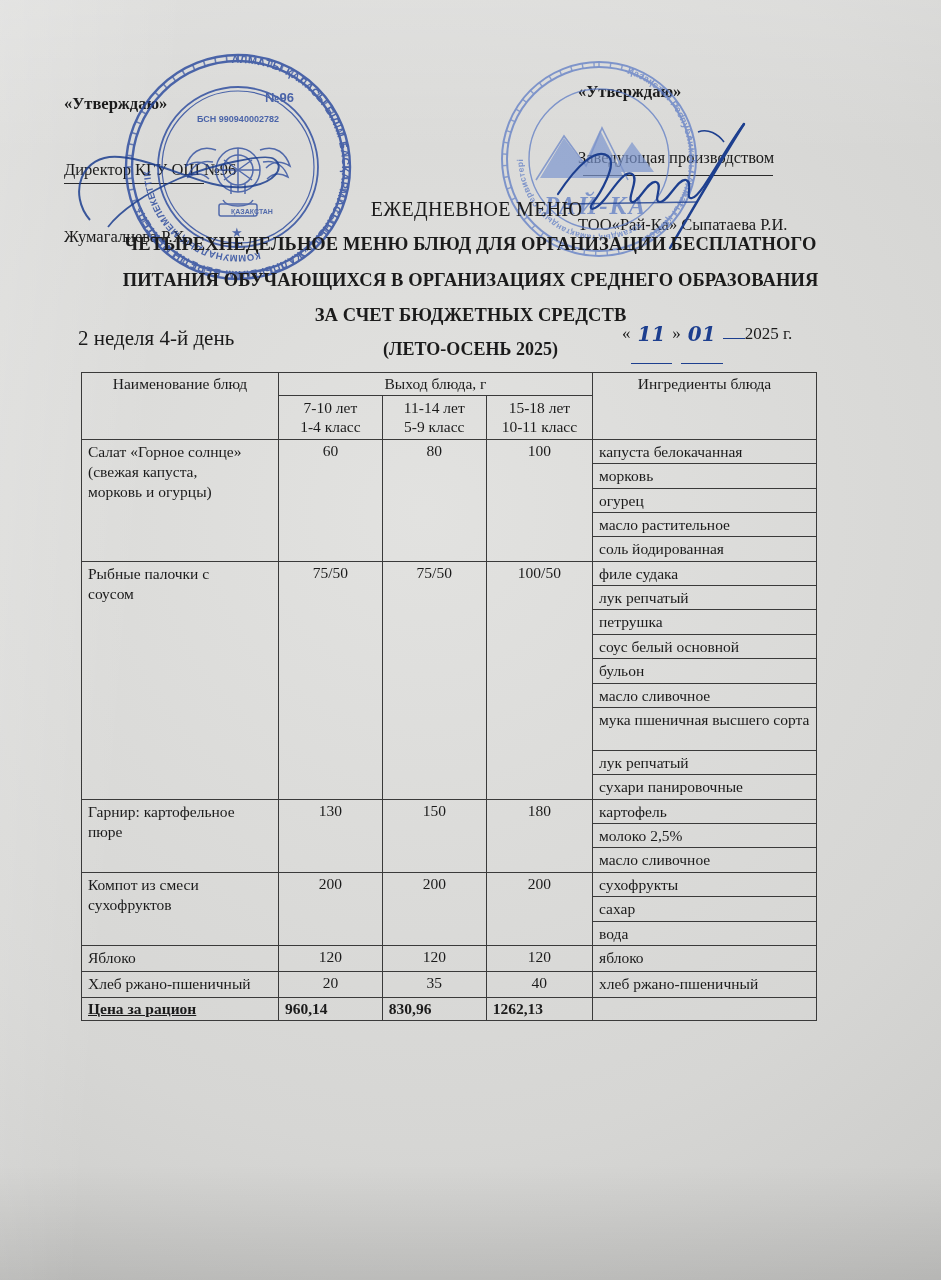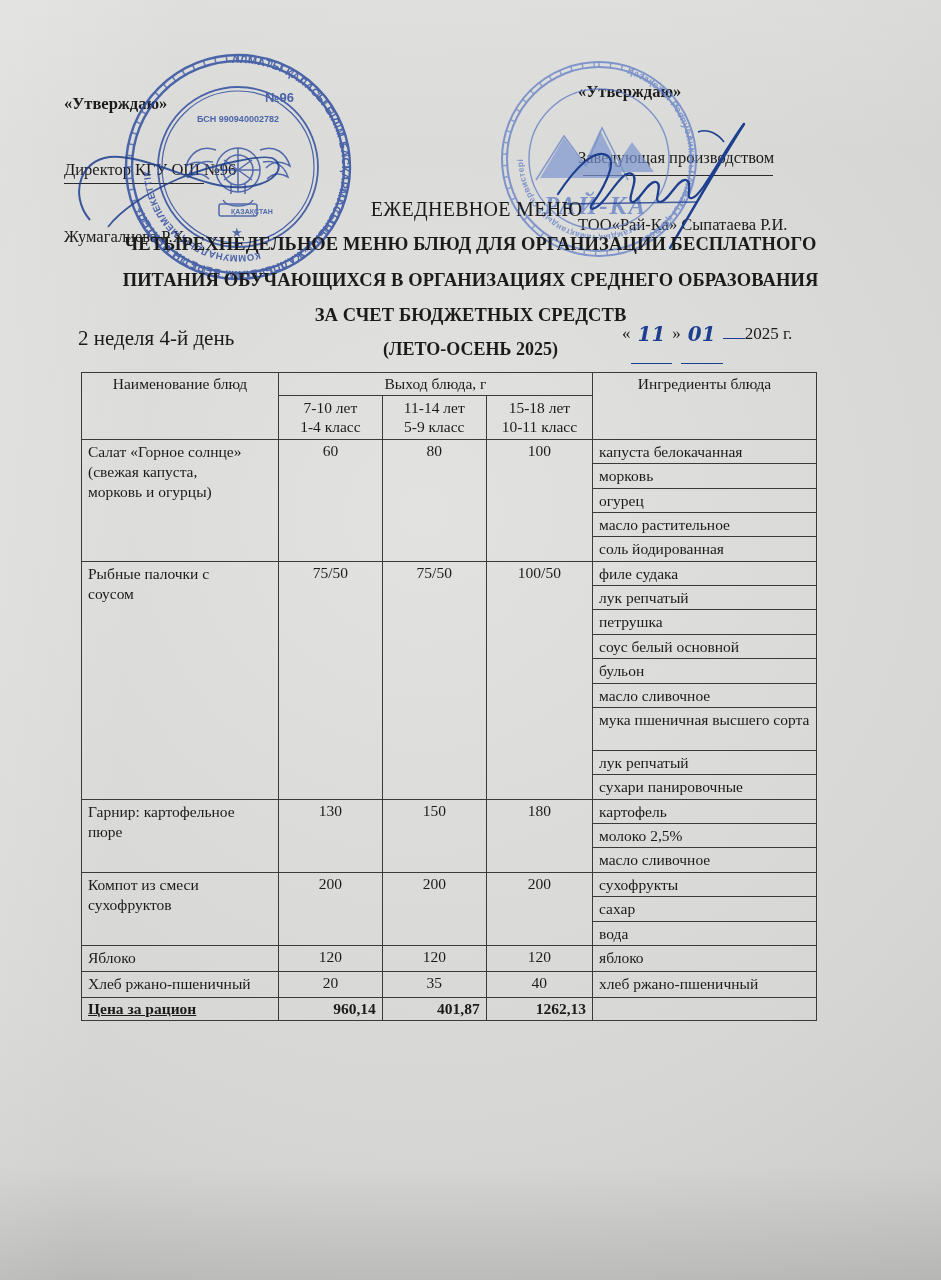--- a/index.html
+++ b/index.html
@@ -73,21 +73,21 @@
   .hout{text-align:center;font-weight:700;}
   th.hage{width:113px;text-align:center;font-weight:700;line-height:1.25;}
   th.hing{width:264px;text-align:center;font-weight:700;vertical-align:middle;}
 
   td.dish{vertical-align:top;line-height:1.3;padding-top:5px;padding-left:8px;}
   td.qty{text-align:center;vertical-align:top;padding-top:4px;}
   td.ing{padding:3px 8px;line-height:1.25;vertical-align:top;}
   td.ing.tall{height:38px;}
   tr.price td{font-weight:700;}
   td.price-label{vertical-align:bottom;padding-bottom:4px;font-weight:700;text-decoration:underline;}
-  td.price-val{text-align:right;font-weight:700;vertical-align:top;padding-top:4px;}
+  td.price-val{text-align:left;font-weight:700;vertical-align:top;padding-top:4px;}
   td.dish.bottom{vertical-align:bottom;padding-bottom:3px;}
 </style>
 </head>
 <body>
 
 <div class="paper"></div>
 
 <div class="sheet">
 
   <div class="appr appr-left">
@@ -456,20 +456,20 @@
             <div>Хлеб ржано-пшеничный</div>
           </td>
           <td class="qty" rowspan="1">20</td>
           <td class="qty" rowspan="1">35</td>
           <td class="qty" rowspan="1">40</td>
           <td class="ing">хлеб ржано-пшеничный</td>
         </tr>
         <tr class="price">
           <td class="price-label">Цена за рацион</td>
           <td class="price-val">960,14</td>
-          <td class="price-val">401,87</td>
+          <td class="price-val">830,96</td>
           <td class="price-val">1262,13</td>
           <td class="ing"></td>
         </tr>
       </tbody>
   </table>
 
 </div>
 
 </body></html>

